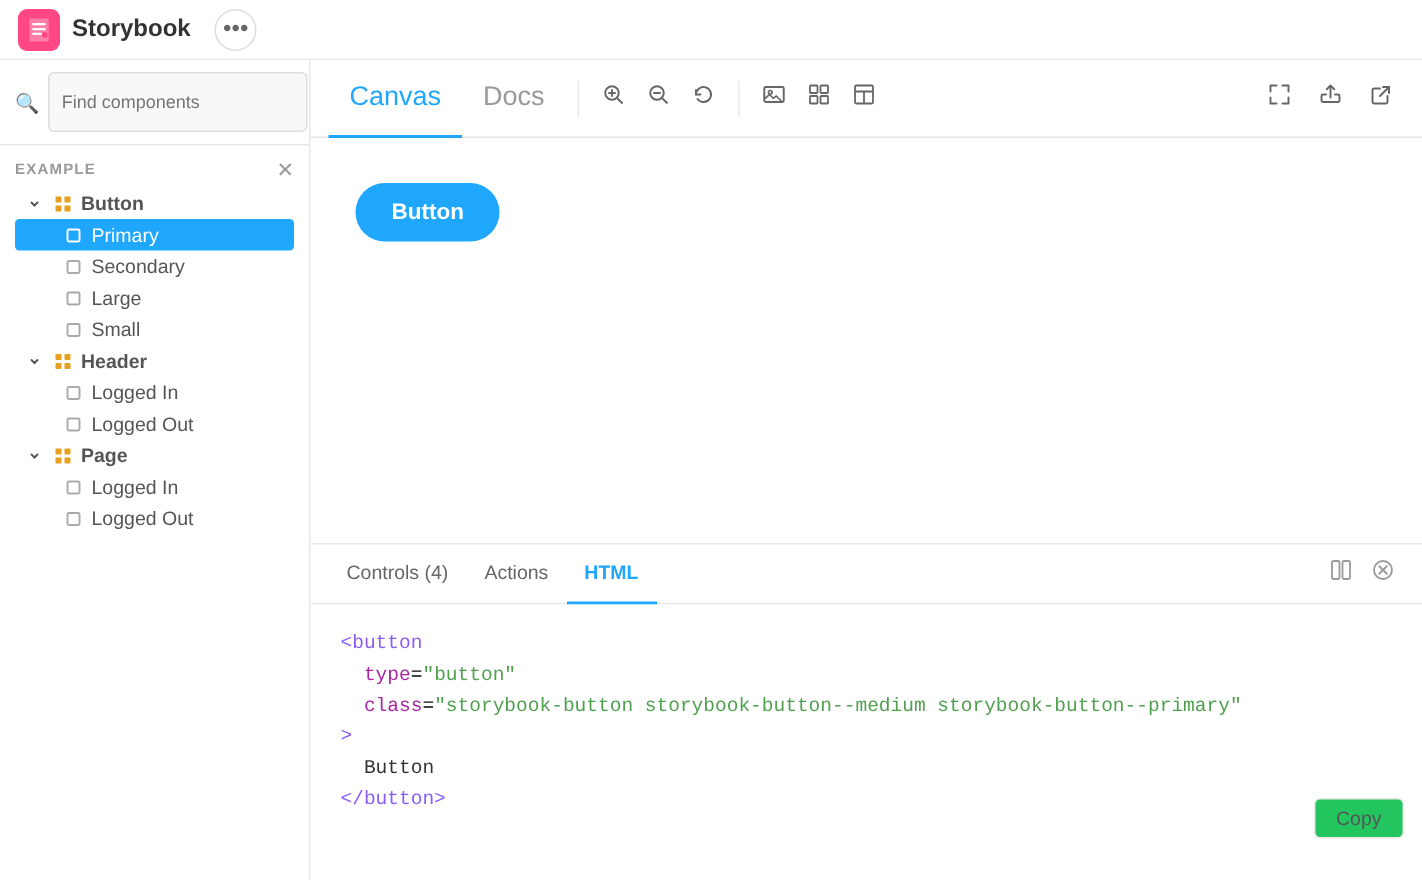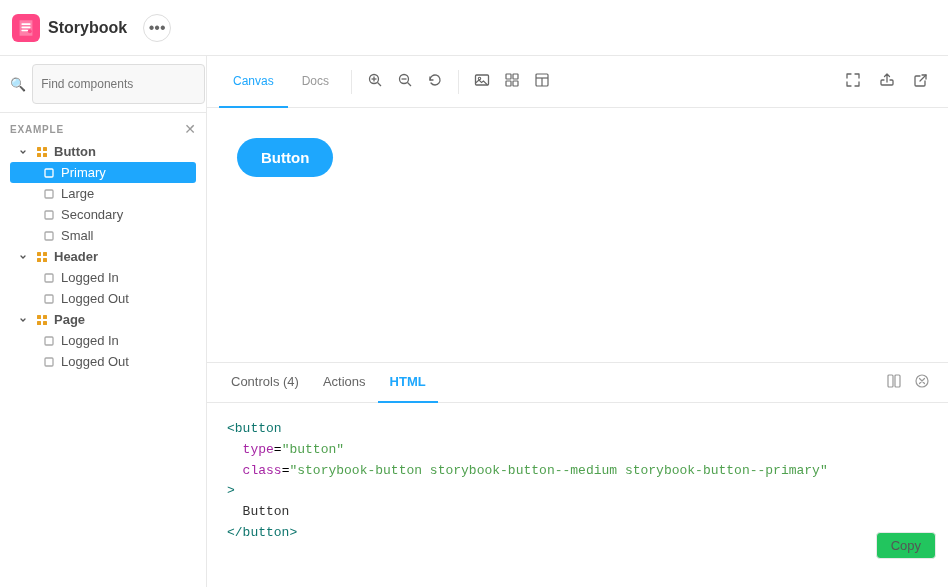--- a/index.html
+++ b/index.html
@@ -1,19 +1,19 @@
 <!DOCTYPE html>
 <html><head>
   <meta charset="utf-8">
   <style>
     * { box-sizing: border-box; margin: 0; padding: 0; }
     body { font-family: -apple-system, BlinkMacSystemFont, 'Segoe UI', sans-serif; font-size: 13px; background: #fff; display: flex; flex-direction: column; height: 587px; width: 948px; overflow: hidden; }
 
     
-    .topbar { display: flex; align-items: center; height: 56px; border-bottom: 1px solid #e8e8e8; padding: 0 12px; gap: 8px; flex-shrink: 0; }
+    .topbar { display: flex; align-items: center; height: 40px; border-bottom: 1px solid #e8e8e8; padding: 0 12px; gap: 8px; flex-shrink: 0; }
     .topbar-logo { display: flex; align-items: center; gap: 8px; }
     .logo-icon { width: 28px; height: 28px; background: #ff4785; border-radius: 6px; display: flex; align-items: center; justify-content: center; color: white; font-weight: bold; font-size: 14px; flex-shrink: 0; }
     .topbar-title { font-size: 16px; font-weight: 700; color: #333; }
     .topbar-menu-btn { margin-left: 8px; width: 28px; height: 28px; border-radius: 50%; border: 1px solid #ddd; background: #fff; cursor: pointer; display: flex; align-items: center; justify-content: center; color: #666; font-size: 16px; }
 
     
     .main { display: flex; flex: 1; overflow: hidden; }
 
     
     .sidebar { width: 207px; border-right: 1px solid #e8e8e8; display: flex; flex-direction: column; flex-shrink: 0; overflow-y: auto; }
@@ -30,40 +30,40 @@
     .nav-expand { width: 14px; height: 14px; display: flex; align-items: center; justify-content: center; flex-shrink: 0; }
     .nav-icon { width: 12px; height: 12px; display: flex; align-items: center; justify-content: center; flex-shrink: 0; }
     .nav-icon-book { color: #ff8c00; }
     .nav-label { flex: 1; }
 
     
     .content { flex: 1; display: flex; flex-direction: column; overflow: hidden; }
 
     
     .content-toolbar { display: flex; align-items: center; height: 52px; border-bottom: 1px solid #e8e8e8; padding: 0 12px; gap: 0; flex-shrink: 0; }
-    .tab-btn { padding: 0 14px; height: 52px; border: none; background: none; cursor: pointer; font-size: 12px; color: #999; border-bottom: 2px solid transparent; font-weight: 500; }
+    .tab-btn { padding: 0 14px; height: 52px; border: none; background: none; cursor: pointer; font-size: 18px; color: #999; border-bottom: 2px solid transparent; font-weight: 500; }
     .tab-btn.active { color: #1ea7fd; border-bottom-color: #1ea7fd; }
     .toolbar-sep { width: 1px; height: 24px; background: #e8e8e8; margin: 0 8px; }
     .toolbar-icon-btn { width: 30px; height: 30px; border: none; background: none; cursor: pointer; color: #666; font-size: 16px; display: flex; align-items: center; justify-content: center; border-radius: 3px; }
     .toolbar-spacer { flex: 1; }
     .toolbar-right { display: flex; align-items: center; gap: 4px; }
 
     
     .canvas-area { flex: 1; background: #fff; display: flex; align-items: flex-start; padding: 30px; overflow: hidden; min-height: 0; }
     .preview-button { background: #1ea7fd; color: #fff; border: none; border-radius: 100px; padding: 11px 24px; font-size: 15px; font-weight: 700; cursor: pointer; }
     .panel-tabs { display: flex; align-items: center; border-bottom: 1px solid #e8e8e8; padding: 0 12px; height: 40px; }
     .panel-tab { padding: 0 12px; height: 40px; border: none; background: none; cursor: pointer; font-size: 13px; color: #666; border-bottom: 2px solid transparent; }
     .panel-tab.active { color: #1ea7fd; border-bottom-color: #1ea7fd; font-weight: 600; }
     .panel-tab-spacer { flex: 1; }
     .panel-tab-btn { width: 28px; height: 28px; border: none; background: none; cursor: pointer; color: #999; font-size: 16px; display: flex; align-items: center; justify-content: center; border-radius: 3px; }
 
     
     .code-area { background: #fff; padding: 16px 20px; font-family: 'Courier New', Courier, monospace; font-size: 13px; line-height: 1.6; flex: 1; position: relative; overflow: auto; }
     .code-line { white-space: pre; }
-    .c-tag { color: #0f766e; text-align: center; }
+    .c-tag { color: #8b5cf6; text-align: center; }
     .c-attr { color: #a626a4; }
     .c-val { color: #50a14f; }
     .c-text { color: #333; }
     .copy-btn { position: absolute; bottom: 28px; right: 12px; background: #22c55e; border: 1px solid #e8e8e8; border-radius: 4px; padding: 5px 14px; font-size: 13px; cursor: pointer; color: #555; font-weight: 500; }
 
     
     .content-main { display: flex; flex-direction: column; flex: 1; overflow: hidden; }
     .canvas-wrapper { flex: 1; min-height: 0; overflow: hidden; }
     .panel-wrapper { height: 225px; flex-shrink: 0; display: flex; flex-direction: column; border-top: 1px solid #e8e8e8; }
   </style>
@@ -127,30 +127,30 @@
         </span>
         <span class="nav-label">Primary</span>
       </div>
 
       <div class="nav-item child">
         <span class="nav-icon">
           <svg width="10" height="10" viewBox="0 0 10 10">
               <rect x="1" y="1" width="8" height="8" rx="1" fill="none" stroke="#aaa" stroke-width="1.3"></rect>
             </svg>
         </span>
+        <span class="nav-label">Secondary</span>
+      </div>
+
+      <div class="nav-item child">
+        <span class="nav-icon">
+          <svg width="10" height="10" viewBox="0 0 10 10">
+              <rect x="1" y="1" width="8" height="8" rx="1" fill="none" stroke="#aaa" stroke-width="1.3"></rect>
+            </svg>
+        </span>
         <span class="nav-label">Large</span>
-      </div>
-
-      <div class="nav-item child">
-        <span class="nav-icon">
-          <svg width="10" height="10" viewBox="0 0 10 10">
-              <rect x="1" y="1" width="8" height="8" rx="1" fill="none" stroke="#aaa" stroke-width="1.3"></rect>
-            </svg>
-        </span>
-        <span class="nav-label">Secondary</span>
       </div>
 
       <div class="nav-item child">
         <span class="nav-icon">
           <svg width="10" height="10" viewBox="0 0 10 10">
               <rect x="1" y="1" width="8" height="8" rx="1" fill="none" stroke="#aaa" stroke-width="1.3"></rect>
             </svg>
         </span>
         <span class="nav-label">Small</span>
       </div>

